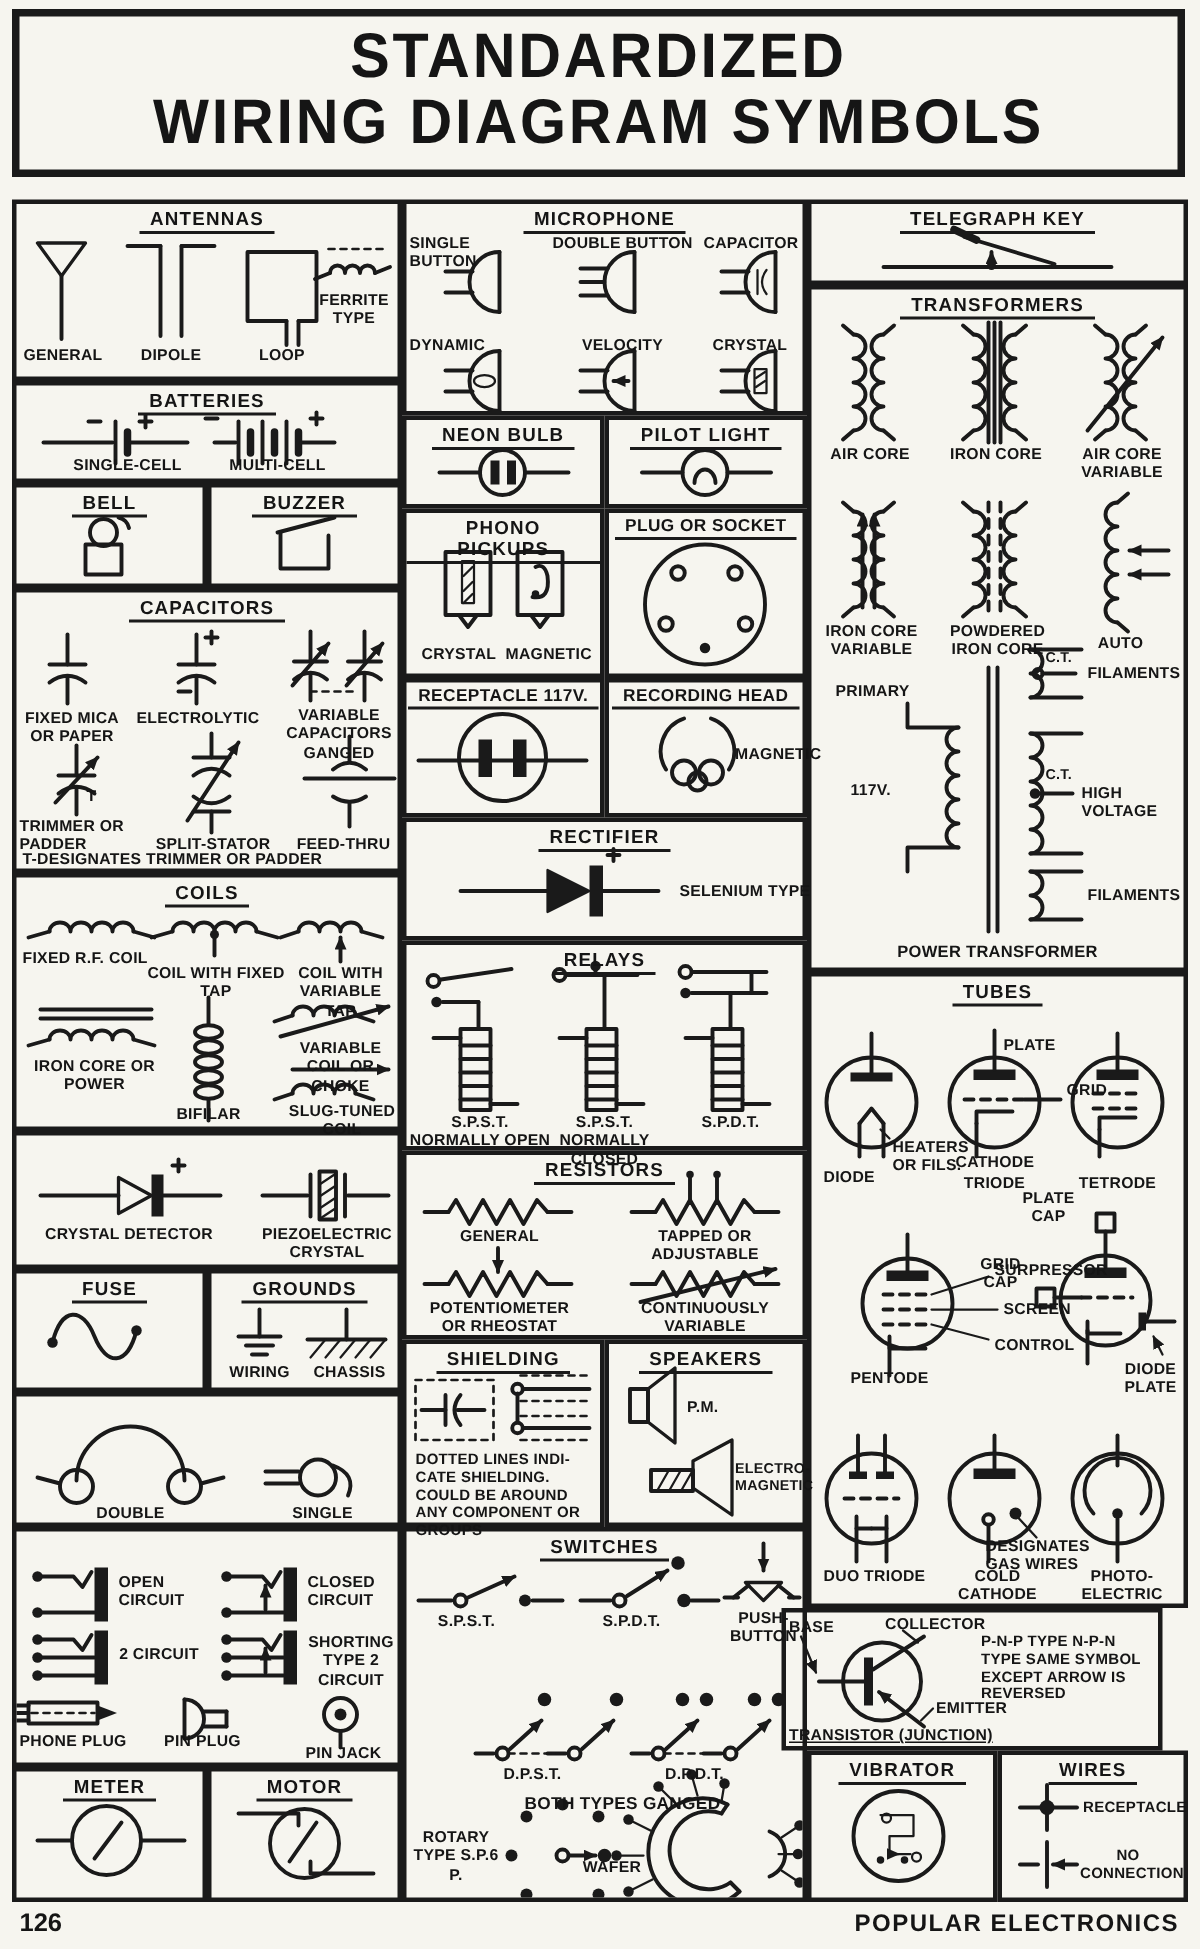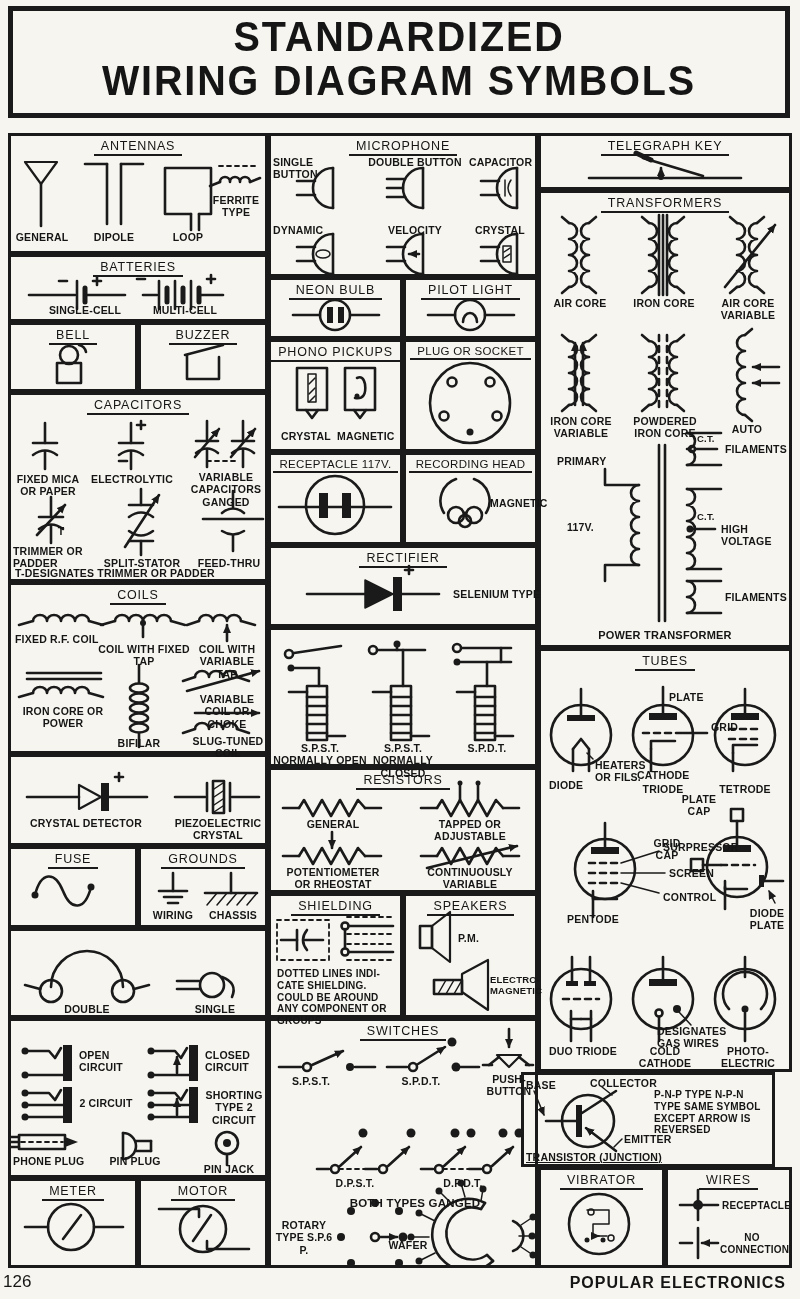--- a/index.html
+++ b/index.html
@@ -1,39 +1,39 @@
 <!DOCTYPE html>
 <html><head>
 <meta charset="utf-8">
 <style>
   *{margin:0;padding:0;box-sizing:border-box}
   html,body{width:800px;height:1299px}
   body{position:relative;background:#f6f5ef;color:#151515;font-family:"Liberation Sans",sans-serif;overflow:hidden}
   .b{position:absolute;border:3px solid #1a1a1a}
-  .t{position:absolute;left:0;right:0;top:3px;text-align:center;font-weight:normal;font-size:12.5px;letter-spacing:.8px;z-index:2}
+  .t{position:absolute;left:0;right:0;top:3px;text-align:center;font-weight:bold;font-size:12.5px;letter-spacing:.8px;z-index:2}
   .t span{display:inline-block;border-bottom:2px solid #1a1a1a;padding:0 7px 1px}
   .t.sm{font-size:11.5px;letter-spacing:.3px}
   .lbl{position:absolute;font-weight:bold;font-size:10.5px;line-height:1.18;letter-spacing:.2px;text-align:center;z-index:2}
   .la{text-align:left}
   .s{font-size:9.5px}
   .ul{text-decoration:underline}
   svg.sym{position:absolute;left:0;top:0;width:100%;height:100%;z-index:1}
   .sym line,.sym path,.sym circle,.sym rect,.sym polyline,.sym ellipse{stroke:#1a1a1a;stroke-width:2.6;fill:none;stroke-linecap:round;stroke-linejoin:round}
   .sym polygon{stroke:#1a1a1a;stroke-width:2.2;fill:none;stroke-linejoin:round}
   .sym .f{fill:#1a1a1a;stroke:none}
   .sym .fp{fill:#1a1a1a;stroke:#1a1a1a;stroke-width:1.5}
   .sym .th{stroke-width:1.5}
   .sym .d{stroke-dasharray:6 5}
   .sym .dd{stroke-dasharray:4 4;stroke-width:1.8}
   .sym .w5{stroke-width:5}
   #titlebox{position:absolute;left:8px;top:6px;width:782px;height:112px;border:5px solid #1a1a1a;text-align:center}
   #titlebox .l1,#titlebox .l2{font-weight:bold;transform:scaleX(.94);letter-spacing:2px}
   #titlebox .l1{font-size:42px;margin-top:2px}
   #titlebox .l2{font-size:42px;margin-top:-4px}
-  #footer-page{position:absolute;left:3px;top:1272px;font-weight:normal;font-size:17px}
+  #footer-page{position:absolute;left:13px;top:1272px;font-weight:bold;font-size:17px}
   #footer-mag{position:absolute;right:14px;top:1274px;font-weight:bold;font-size:16px;letter-spacing:1px}
 </style>
 </head>
 <body>
 
 <svg width="0" height="0" style="position:absolute">
 <defs>
       <marker id="ah" markerUnits="userSpaceOnUse" markerWidth="11" markerHeight="10" refX="8" refY="4" orient="auto">
         <path d="M0,0 L9,4 L0,8 z" fill="#1a1a1a"></path>
       </marker>
@@ -567,20 +567,21 @@
         <rect class="f" x="122" y="29" width="9" height="34"></rect>
         <line x1="131" y1="46" x2="168" y2="46"></line>
         <line x1="134" y1="22" x2="142" y2="22"></line>
         <line x1="138" y1="18" x2="138" y2="26"></line>
       </g>
   </svg>
   <span class="lbl la" style="left:182px;top:40px;width:90px">SELENIUM  TYPE</span>
 </div>
 
 <div class="b" style="left:268px;top:627px;width:270px;height:140px">
+  <div class="t"><span>RELAYS</span></div>
   <svg class="sym" viewBox="0 0 264 134">
     <g>
         <circle cx="18" cy="24" r="4"></circle>
         <line x1="23" y1="23" x2="70" y2="16"></line>
         <circle class="f" cx="20" cy="38" r="3.5"></circle>
         <line x1="24" y1="38" x2="48" y2="38"></line>
         <line x1="48" y1="38" x2="48" y2="56"></line>
         <rect x="36" y="56" width="20" height="54"></rect>
         <line x1="36" y1="67" x2="56" y2="67"></line>
         <line x1="36" y1="76" x2="56" y2="76"></line>

